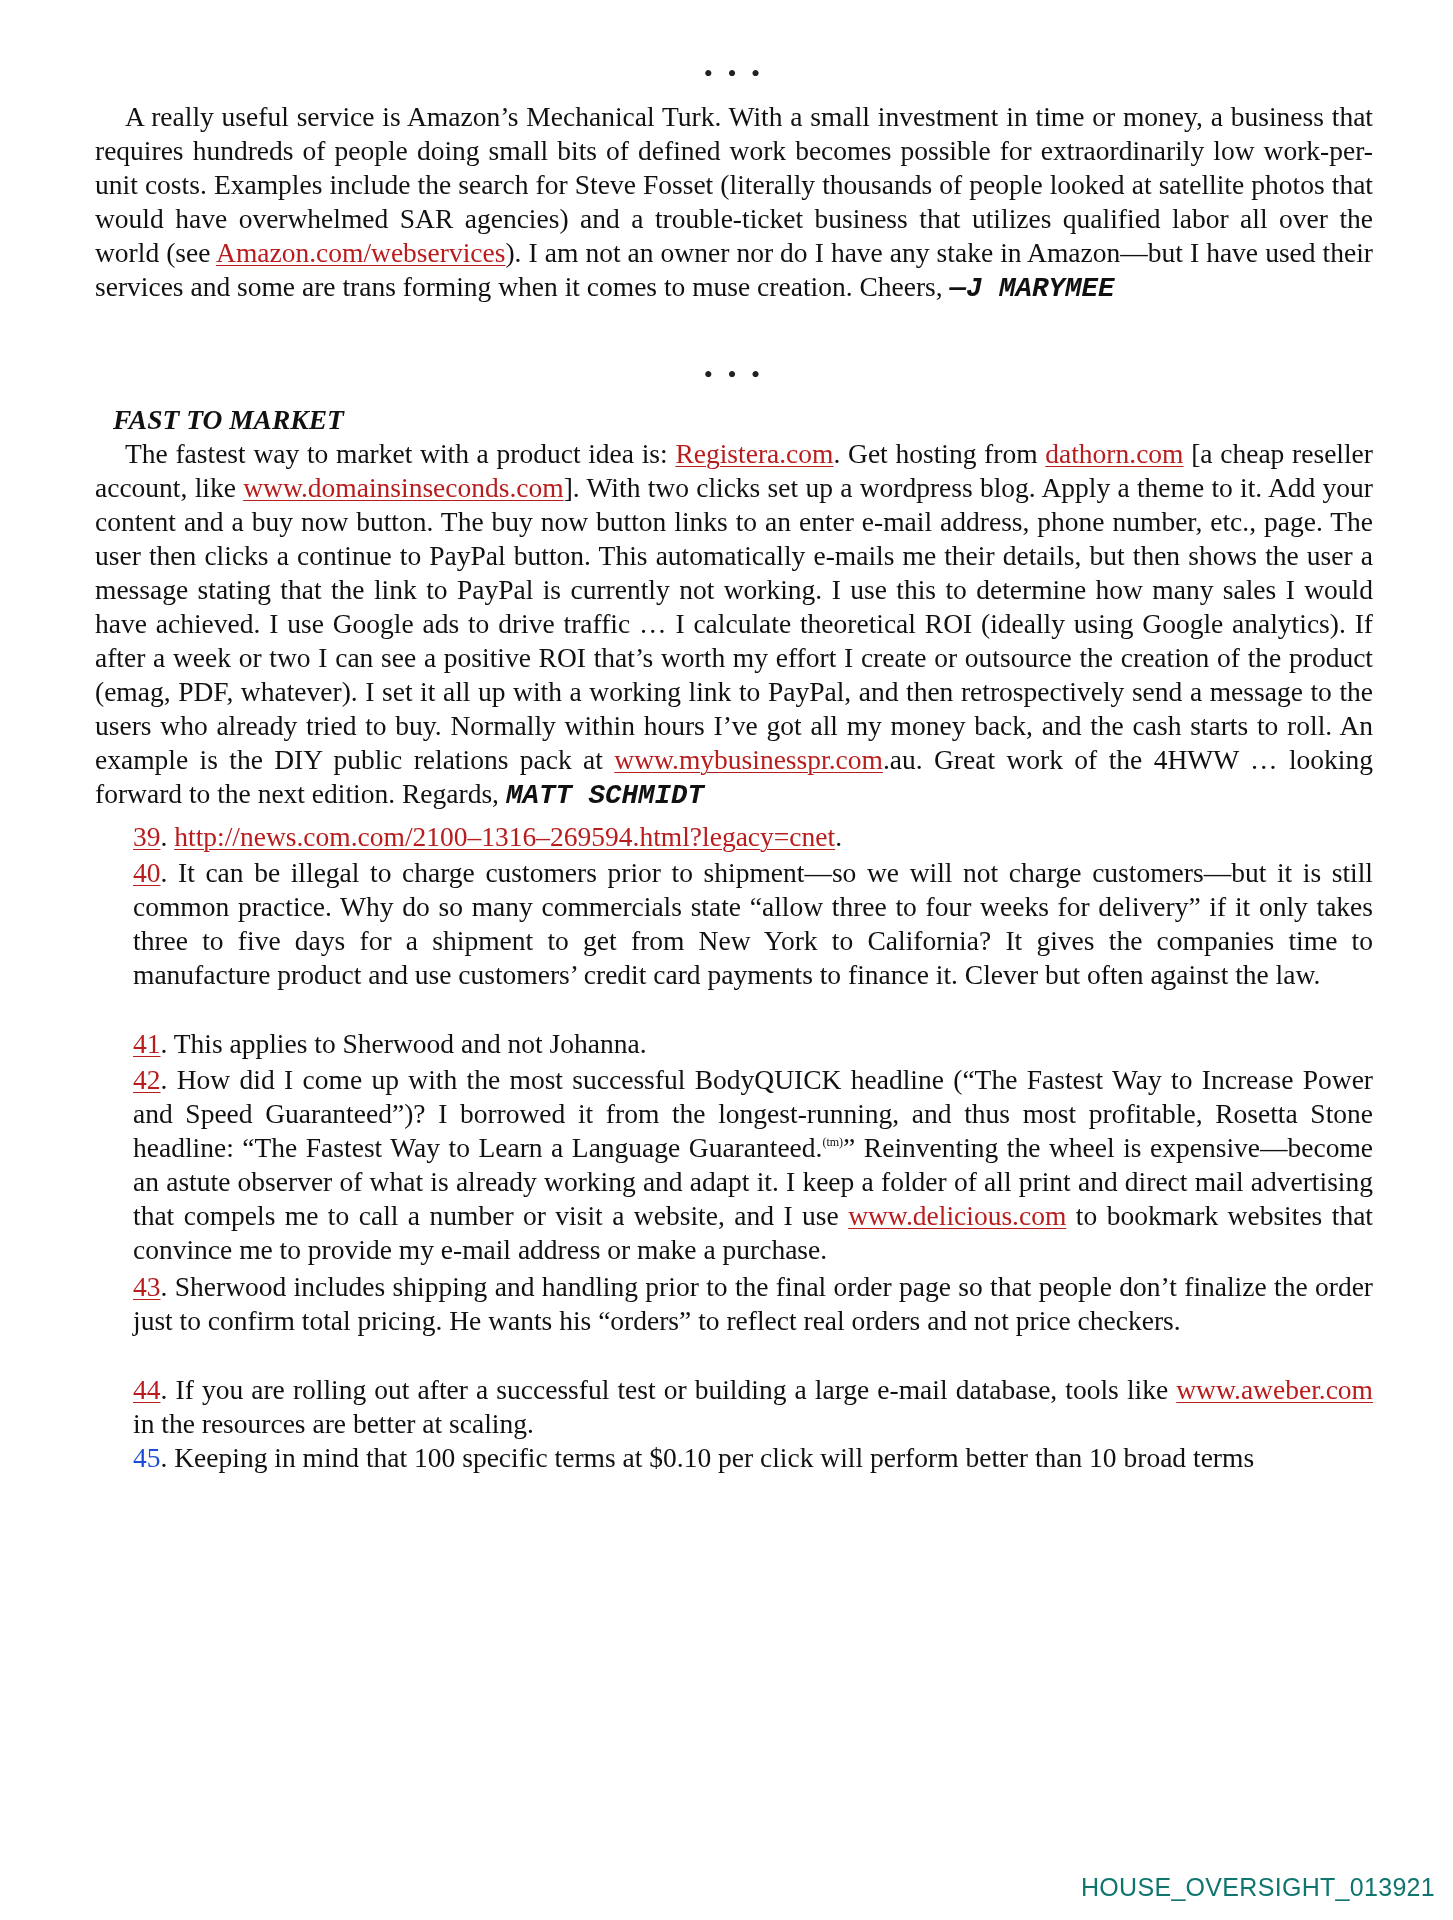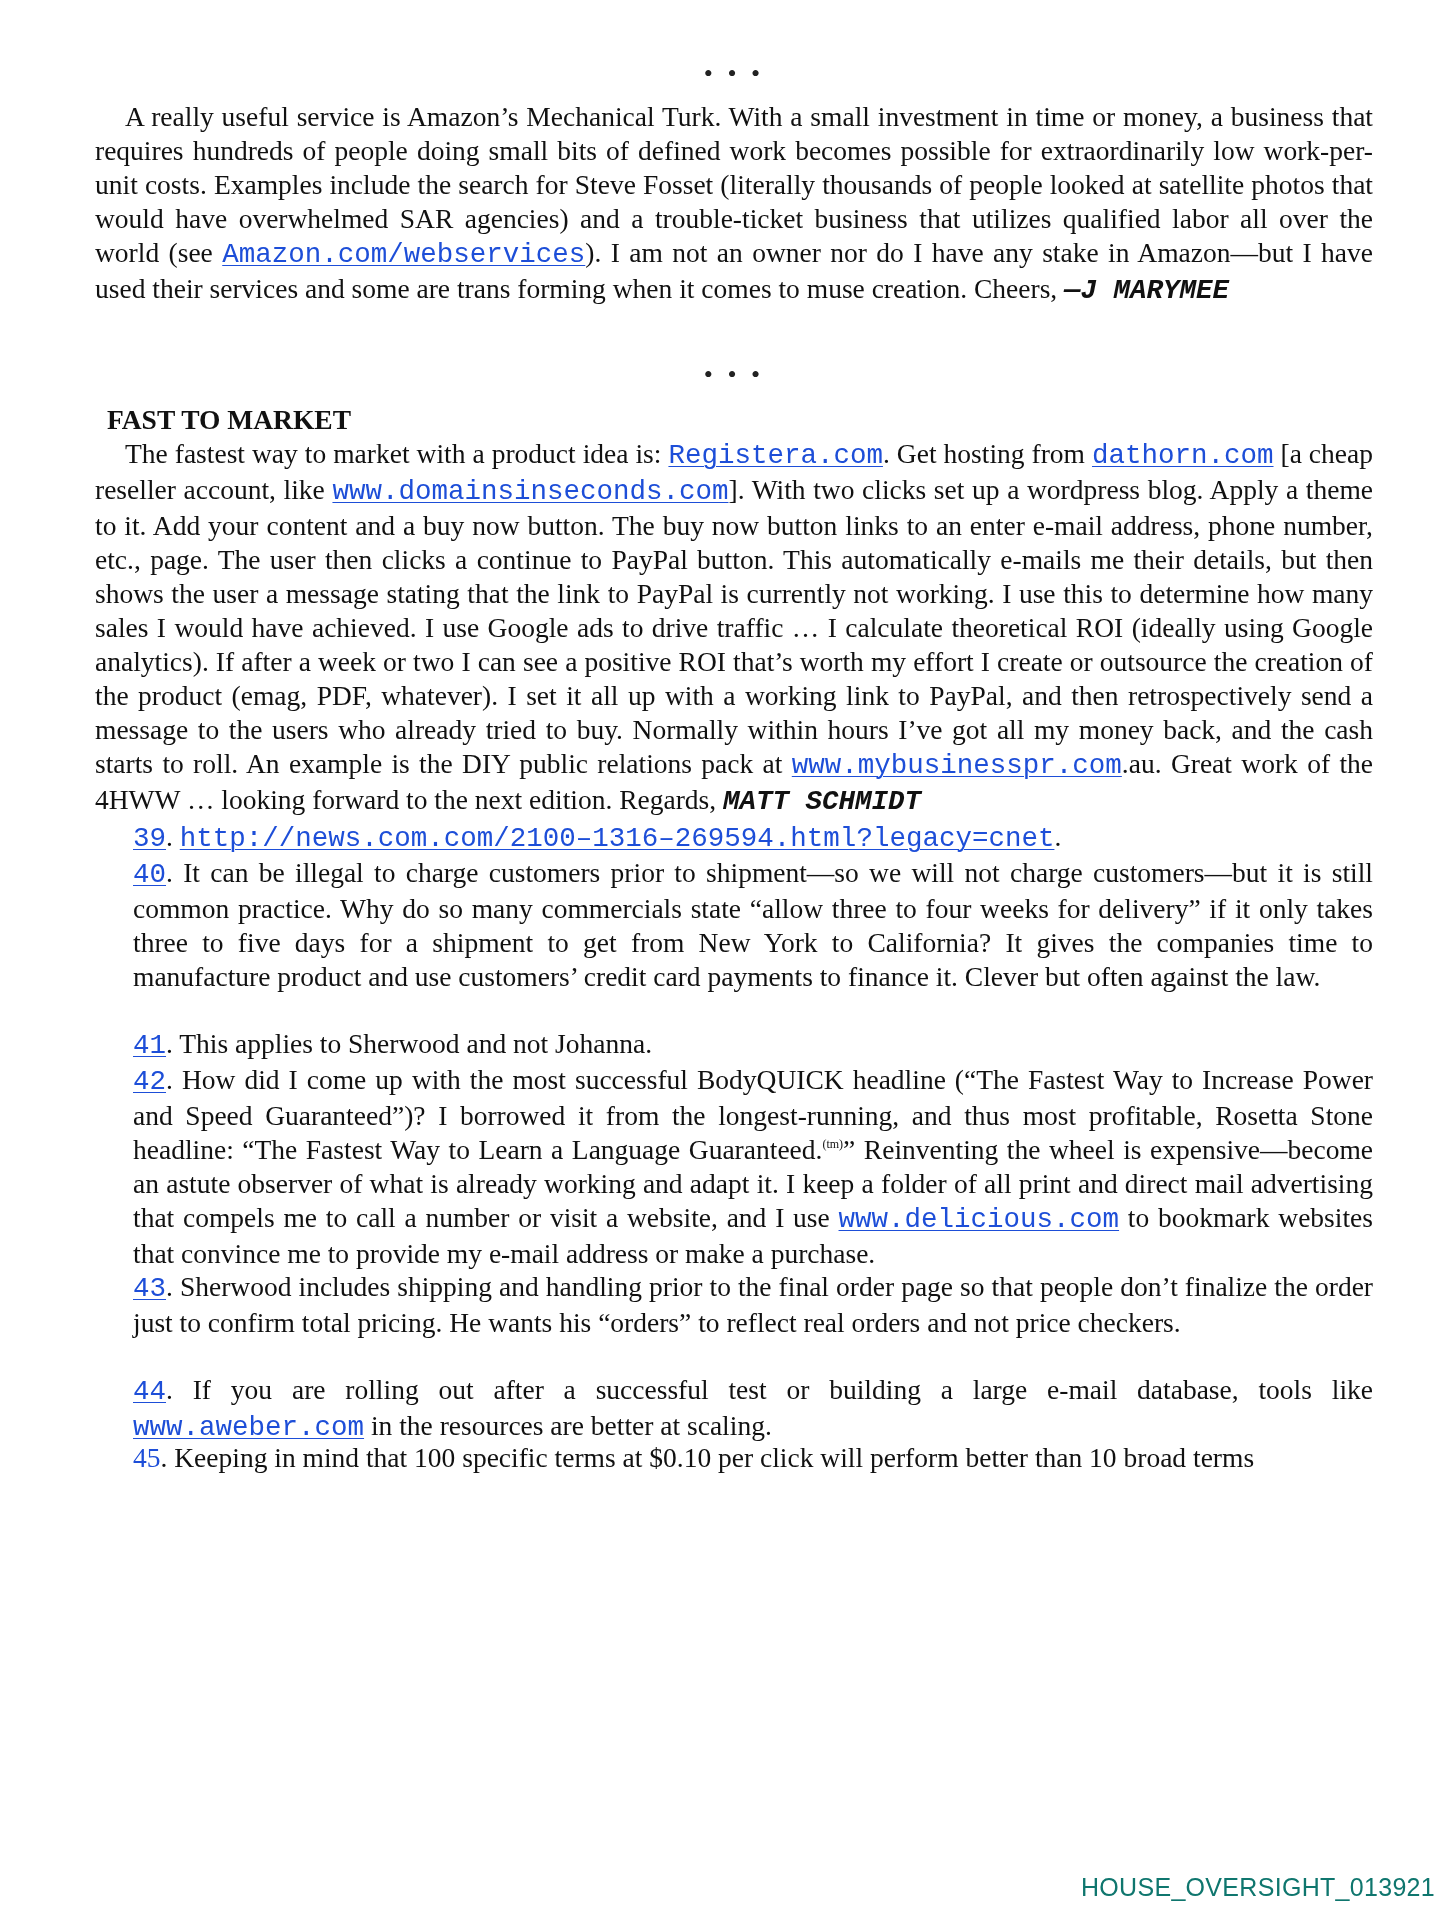--- a/index.html
+++ b/index.html
@@ -36,37 +36,37 @@
       left: 0;
       width: 1278px;
       font-size: 27.5px;
       line-height: 34px;
       text-align: justify;
       text-indent: 30px;
       margin: 0;
     }
     .heading {
       position: absolute;
-      left: 12px;
+      left: 18px;
       font-size: 27.5px;
       font-weight: bold;
       line-height: 34px;
       margin: 0;
+      font-style: italic;
     }
     .sig {
       font-weight: bold;
       font-style: italic;
       font-family: Liberation Mono, monospace;
     }
     a.link {
-      color: #1d4ed8;
+      color: #b91c1c;
       text-decoration: underline;
       text-underline-offset: 3px;
       text-decoration-thickness: 1px;
-      font-family: Liberation Mono, monospace;
     }
     .notes {
       position: absolute;
       left: 38px;
       width: 1240px;
     }
     .note {
       position: absolute;
       left: 0;
       width: 1240px;

